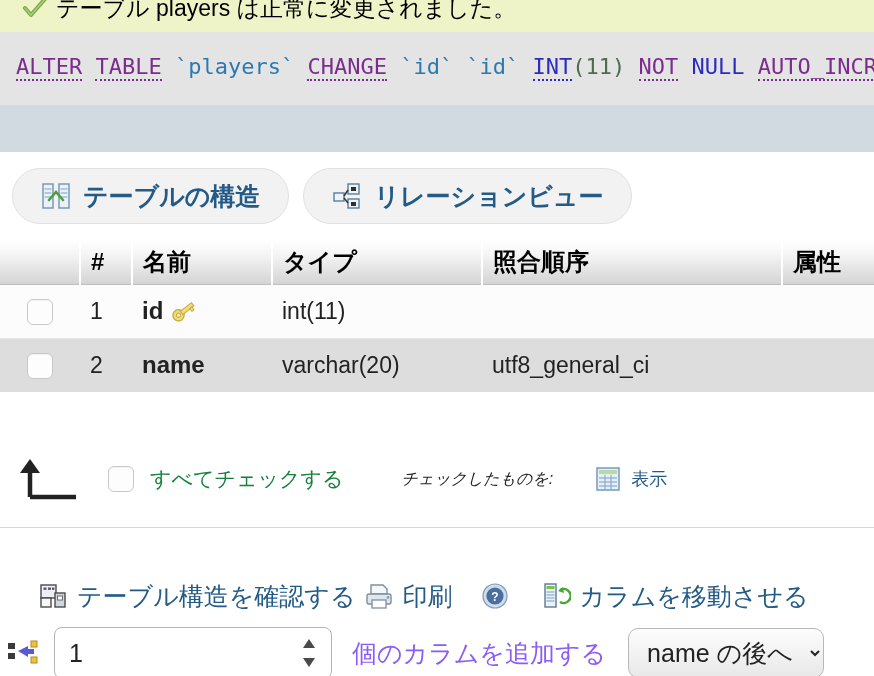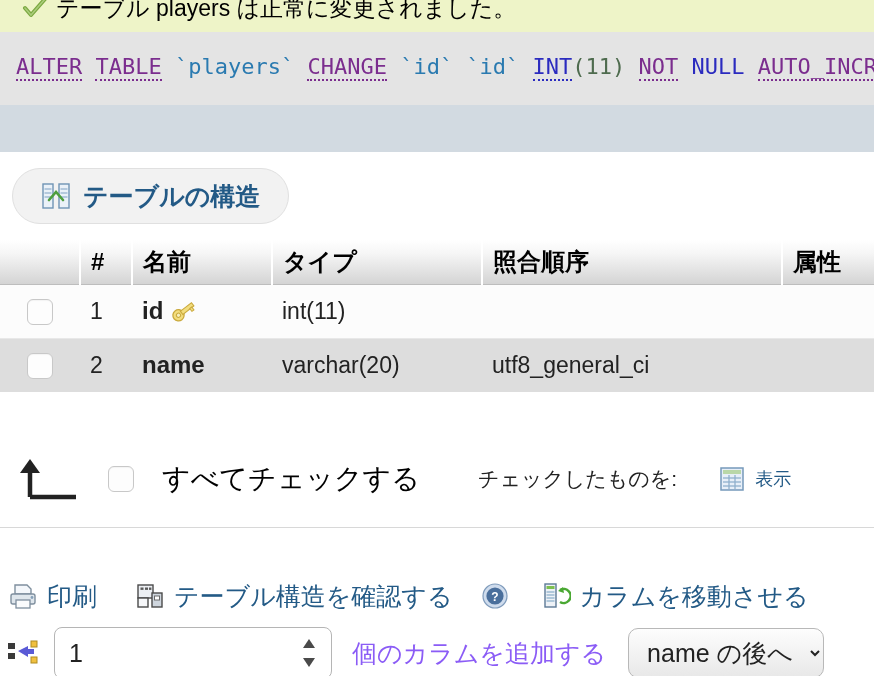--- a/index.html
+++ b/index.html
@@ -118,26 +118,26 @@
   .key-icon { width: 30px; height: 26px; flex: 0 0 30px; }
 
   
   .action-row {
     position: absolute; top: 448px; left: 0; width: 874px; height: 62px;
     display: flex; align-items: center;
   }
   .arrow-icon { width: 66px; height: 44px; margin-left: 14px; flex: 0 0 66px; }
   .check-all-box { margin-left: 28px; }
   .check-all-label {
-    margin-left: 28px;
-    font-size: 28px; color: #000000; white-space: nowrap; cursor: pointer;
+    margin-left: 16px;
+    font-size: 21px; color: #15803d; white-space: nowrap; cursor: pointer;
   }
   .with-selected {
     margin-left: 58px;
-    font-size: 21px; color: #222; white-space: nowrap;
+    font-size: 16px; color: #222; font-style: italic; white-space: nowrap;
   }
   .browse-action {
     margin-left: 42px; display: flex; align-items: center; gap: 10px; cursor: pointer;
   }
   .browse-label { font-size: 18px; color: #235a86; white-space: nowrap; }
   .grid-icon { width: 26px; height: 26px; flex: 0 0 26px; }
 
   .divider {
     position: absolute; top: 527px; left: 0; width: 874px;
     border-top: 1px solid #d8d8d8;
@@ -220,20 +220,32 @@
         <rect x="18" y="2" width="10" height="24" fill="#eaf1f8" stroke="#6f94b5" stroke-width="1.4"></rect>
         <line x1="3.5" y1="7" x2="10.5" y2="7" stroke="#8fb0cc" stroke-width="1.2"></line>
         <line x1="3.5" y1="11" x2="10.5" y2="11" stroke="#8fb0cc" stroke-width="1.2"></line>
         <line x1="3.5" y1="15" x2="10.5" y2="15" stroke="#8fb0cc" stroke-width="1.2"></line>
         <line x1="19.5" y1="7" x2="26.5" y2="7" stroke="#8fb0cc" stroke-width="1.2"></line>
         <line x1="19.5" y1="11" x2="26.5" y2="11" stroke="#8fb0cc" stroke-width="1.2"></line>
         <line x1="19.5" y1="15" x2="26.5" y2="15" stroke="#8fb0cc" stroke-width="1.2"></line>
         <path d="M8 18 L15 10 L22 18" stroke="#4e9e3e" stroke-width="2.6" fill="none" stroke-linecap="round"></path>
       </svg>
       <span class="tab-label">テーブルの構造</span>
+    </div>
+    <div class="tab">
+      <svg class="tab-icon" viewBox="0 0 30 28">
+        <rect x="16" y="2" width="11" height="10" fill="#eef3f8" stroke="#5b7f9e" stroke-width="1.4"></rect>
+        <rect x="2" y="11" width="10" height="8" fill="#eef3f8" stroke="#5b7f9e" stroke-width="1.4"></rect>
+        <rect x="16" y="17" width="11" height="9" fill="#eef3f8" stroke="#5b7f9e" stroke-width="1.4"></rect>
+        <rect x="19" y="5" width="5" height="4" fill="#2f2f2f"></rect>
+        <rect x="19" y="20" width="5" height="4" fill="#2f2f2f"></rect>
+        <line x1="12" y1="14" x2="16" y2="8" stroke="#3a3a3a" stroke-width="1.6"></line>
+        <line x1="12" y1="16" x2="16" y2="21" stroke="#3a3a3a" stroke-width="1.6"></line>
+      </svg>
+      <span class="tab-label">リレーションビュー</span>
     </div>
   </div>
 
   <table class="struct-table">
     <thead>
       <tr>
         <th class="c-check"></th>
         <th class="c-num">#</th>
         <th class="c-name">名前</th>
         <th class="c-type">タイプ</th>
@@ -300,41 +312,41 @@
         <line x1="10" y1="9" x2="10" y2="23" stroke="#8fb0cc" stroke-width="1.3"></line>
         <line x1="16" y1="9" x2="16" y2="23" stroke="#8fb0cc" stroke-width="1.3"></line>
       </svg>
       <span class="browse-label">表示</span>
     </span>
   </div>
 
   <div class="divider"></div>
 
   <div class="bottom-toolbar">
-    <span class="tool-item" style="margin-left:8px;">
-      <svg class="tool-icon" viewBox="0 0 30 30">
-        <path d="M7 4 L19 4 L23 8 L23 13 L7 13 Z" fill="#f4f7fb" stroke="#7f8f9e" stroke-width="1.4"></path>
-        <rect x="3" y="13" width="24" height="10" rx="2" fill="#dfe6ec" stroke="#7f8f9e" stroke-width="1.4"></rect>
-        <rect x="8" y="19" width="14" height="8" fill="#fbfcfd" stroke="#7f8f9e" stroke-width="1.3"></rect>
-        <circle cx="24" cy="16.5" r="1.4" fill="#86a0b8"></circle>
-      </svg>
-      <span class="tool-label">印刷</span>
-    </span>
-
     <span class="tool-item" style="margin-left:38px;">
       <svg class="tool-icon" viewBox="0 0 30 30">
         <rect x="3" y="4" width="15" height="13" fill="#eceff3" stroke="#4a4a4a" stroke-width="1.4"></rect>
         <rect x="5.5" y="6.5" width="3" height="2.4" fill="#5b5b5b"></rect>
         <rect x="10" y="6.5" width="3" height="2.4" fill="#5b5b5b"></rect>
         <rect x="14" y="6.5" width="2.4" height="2.4" fill="#5b5b5b"></rect>
         <rect x="3" y="17" width="10" height="9" fill="#f6f7f9" stroke="#4a4a4a" stroke-width="1.4"></rect>
         <rect x="17" y="12" width="10" height="14" fill="#cfd6de" stroke="#4a4a4a" stroke-width="1.4"></rect>
         <rect x="19.5" y="15" width="5" height="4" fill="#ffffff" stroke="#6a6a6a" stroke-width="1"></rect>
       </svg>
       <span class="tool-label">テーブル構造を確認する</span>
+    </span>
+
+    <span class="tool-item" style="margin-left:8px;">
+      <svg class="tool-icon" viewBox="0 0 30 30">
+        <path d="M7 4 L19 4 L23 8 L23 13 L7 13 Z" fill="#f4f7fb" stroke="#7f8f9e" stroke-width="1.4"></path>
+        <rect x="3" y="13" width="24" height="10" rx="2" fill="#dfe6ec" stroke="#7f8f9e" stroke-width="1.4"></rect>
+        <rect x="8" y="19" width="14" height="8" fill="#fbfcfd" stroke="#7f8f9e" stroke-width="1.3"></rect>
+        <circle cx="24" cy="16.5" r="1.4" fill="#86a0b8"></circle>
+      </svg>
+      <span class="tool-label">印刷</span>
     </span>
 
     <svg class="help-icon" style="margin-left:28px;" viewBox="0 0 28 28">
       <circle cx="14" cy="14" r="12" fill="#cfdced" stroke="#7f9bbb" stroke-width="1.2"></circle>
       <circle cx="14" cy="14" r="8.6" fill="#4a6f9c"></circle>
       <text x="14" y="19" font-size="12" font-weight="bold" fill="#ffffff" text-anchor="middle" font-family="Liberation Sans, sans-serif">?</text>
     </svg>
 
     <span class="tool-item" style="margin-left:32px;">
       <svg class="tool-icon" viewBox="0 0 30 30">

